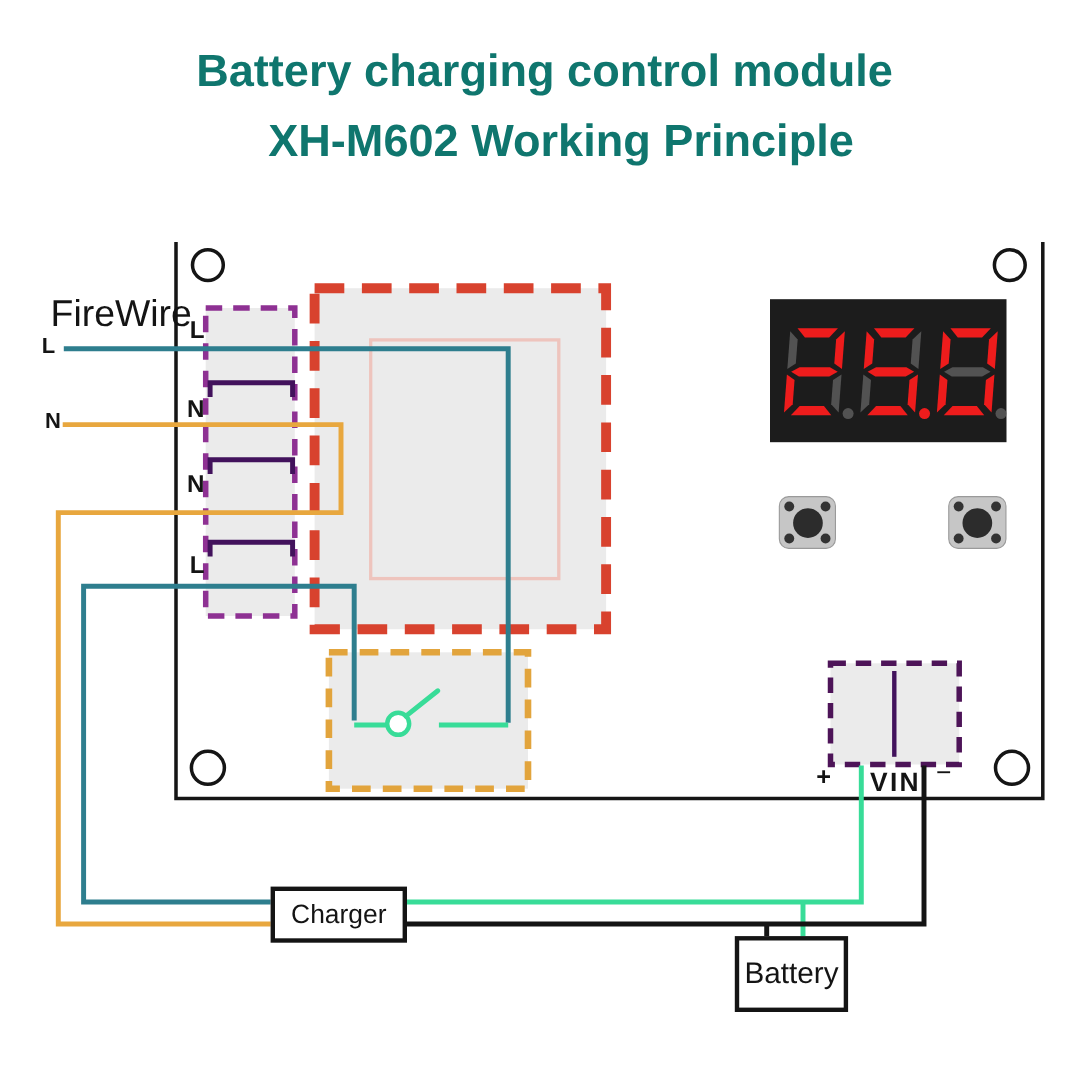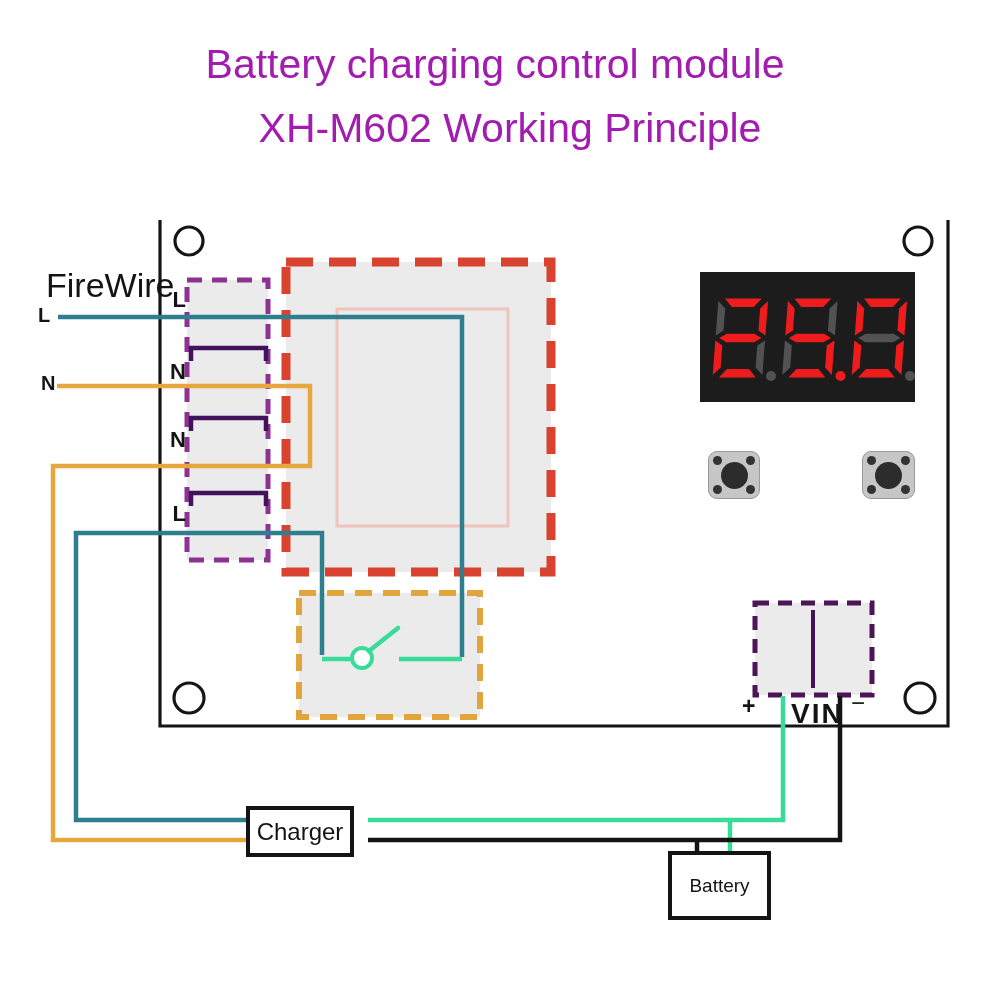--- a/index.html
+++ b/index.html
@@ -6,46 +6,46 @@
     --wire-teal:#2e7e8e; --wire-orange:#e8a73e; --wire-green:#38dc98; --wire-black:#141414;
     --red-box:#d8422e; --purple-box:#8e3193; --purple-dark:#42125c; --orange-box:#e2a43c;
     --vin-purple:#4d1458; --module-fill:#ebebeb; --coil-pink:#eec4bd; --board-line:#151515;
     --display-bg:#1c1c1c; --display-lit:#ee1c1c; --display-unlit:#525252;
   }
   html,body{margin:0;padding:0;background:#ffffff;}
   .stage{position:relative;width:990px;height:990px;background:#fff;overflow:hidden;
          font-family:"Liberation Sans",sans-serif;color:#141414;}
   .layer{position:absolute;left:0;top:0;}
   .title{position:absolute;left:0;top:40px;width:100%;text-align:center;
-         font-size:41px;line-height:48px;color:#a21caf;}
+         font-size:41px;line-height:48px;color:#0f766e;font-weight:bold;}
   .title.second{top:104px;padding-left:15px;}
   .lbl{position:absolute;white-space:nowrap;color:#141414;}
   .firewire{left:46px;top:266px;font-size:34px;}
   .mains-l{left:38px;top:304px;font-size:20px;font-weight:bold;}
   .mains-n{left:41px;top:372px;font-size:20px;font-weight:bold;}
   .term{left:155px;width:31px;text-align:right;font-size:22px;font-weight:bold;}
   .term.t0{top:287px;} .term.t1{top:359px;} .term.t2{top:427px;} .term.t3{top:501px;}
   .onoff{left:299px;top:674px;width:181px;text-align:center;font-size:23px;}
   .vin-plus{left:742px;top:693px;font-size:23px;font-weight:bold;}
-  .vin-name{left:791px;top:698px;font-size:28px;font-weight:bold;letter-spacing:2px;}
+  .vin-name{left:791px;top:698px;font-size:24px;font-weight:bold;letter-spacing:2px;}
   .vin-minus{left:851px;top:689px;font-size:24px;}
   .display{position:absolute;left:700px;top:272px;width:215px;height:130px;
            background:var(--display-bg);}
   .tact{position:absolute;width:52px;height:48px;background:#c6c6c6;border-radius:9px;
         border:1px solid #9a9a9a;box-sizing:border-box;cursor:pointer;}
   .tact.right{left:862px;top:451px;width:53px;} .tact.left{left:708px;top:451px;}
   .tact .plunger{position:absolute;left:50%;top:50%;width:27px;height:27px;margin:-13.5px 0 0 -13.5px;
         background:#2c2c2c;border-radius:50%;}
   .tact .pin{position:absolute;width:9px;height:9px;background:#333;border-radius:50%;}
   .pin.tl{left:4px;top:4px;} .pin.tr{right:4px;top:4px;}
   .pin.bl{left:4px;bottom:4px;} .pin.br{right:4px;bottom:4px;}
   .extbox{position:absolute;background:#fff;border:4px solid #141414;box-sizing:border-box;
           display:flex;align-items:center;justify-content:center;font-size:24px;}
-  .charger{left:246px;top:806px;width:108px;height:51px;}
-  .battery{left:668px;top:851px;width:103px;height:69px;font-size:19px;}
+  .charger{left:246px;top:806px;width:124px;height:51px;}
+  .battery{left:668px;top:851px;width:103px;height:69px;font-size:27px;}
   .wire{fill:none;stroke-width:4.5px;}
   .w-teal{stroke:var(--wire-teal);} .w-orange{stroke:var(--wire-orange);}
   .w-green{stroke:var(--wire-green);} .w-black{stroke:var(--wire-black);}
 </style>
 </head>
 <body>
 
 <div class="stage">
 
   <div class="title">Battery charging control module</div>

